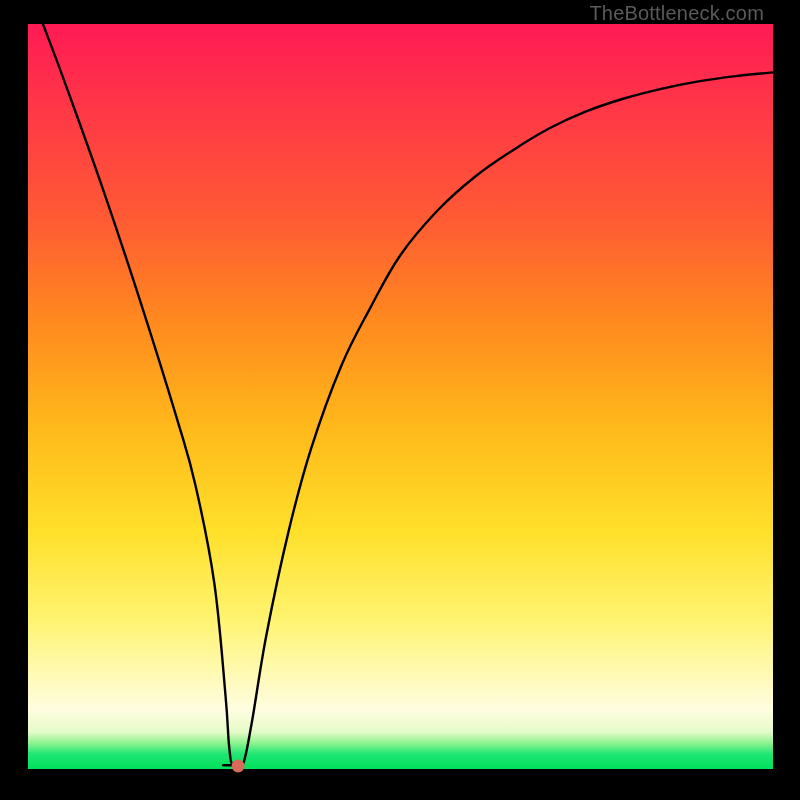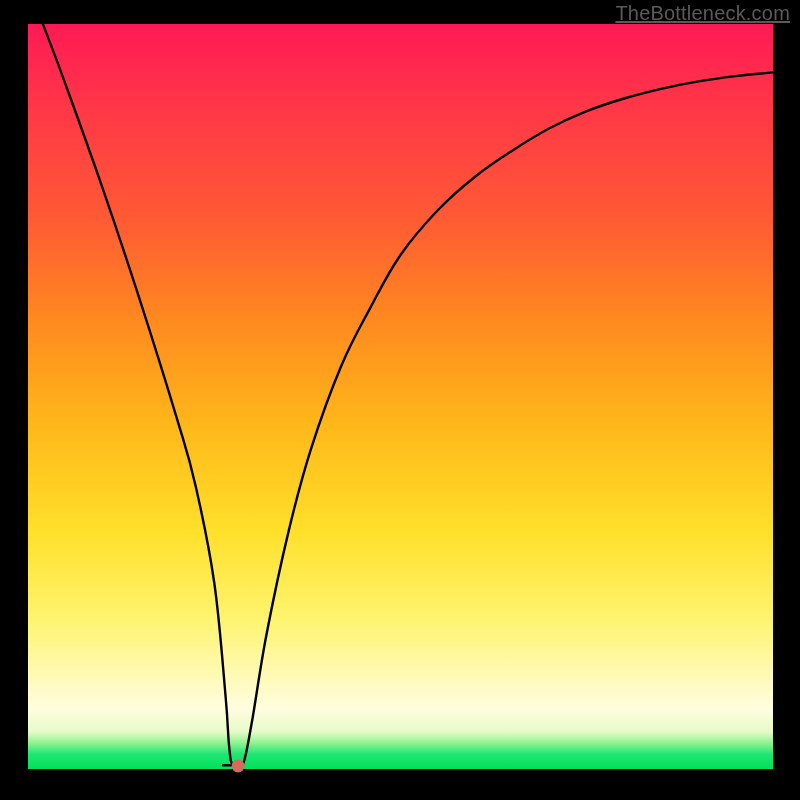--- a/index.html
+++ b/index.html
@@ -47,26 +47,25 @@
   svg.curve {
     position: absolute;
     inset: 0;
     width: 100%;
     height: 100%;
     overflow: visible;
   }
   .watermark {
     position: absolute;
     top: 2px;
-    right: 10px;
+    right: 36px;
     color: #5a5a5a;
     font-size: 20px;
     letter-spacing: 0.2px;
     user-select: none;
-    text-decoration: underline;
   }
 </style>
 </head>
 <body>
 
 <div class="stage">
 
   <div class="watermark">TheBottleneck.com</div>
 
   <div class="frame">

